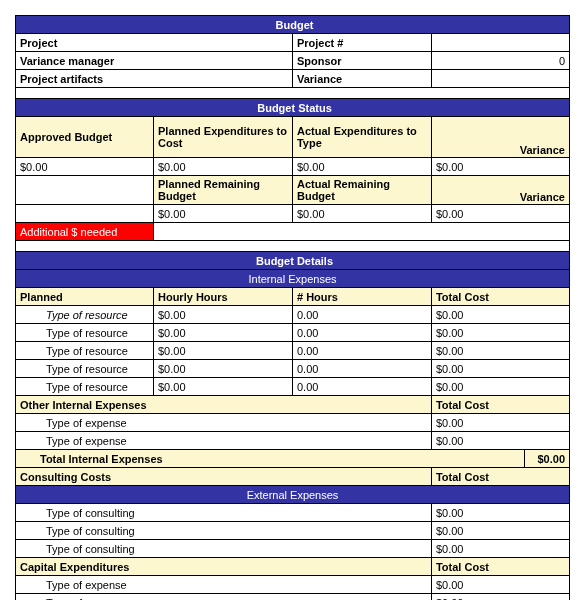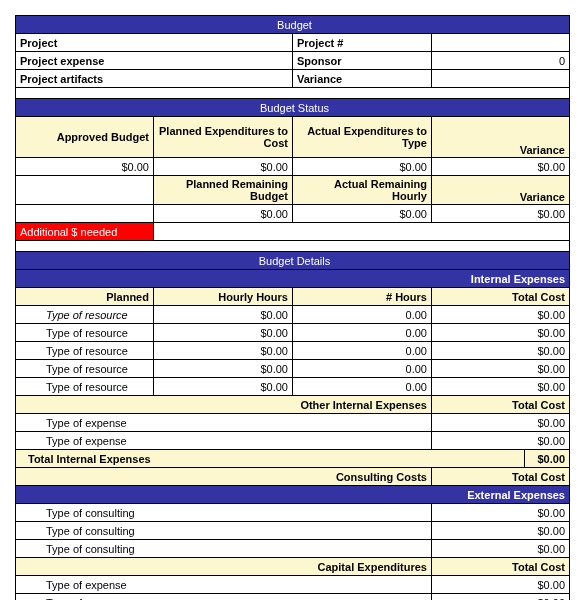--- a/index.html
+++ b/index.html
@@ -17,43 +17,43 @@
   td {
     border: 1px solid #000;
     padding: 1px 4px;
     height: 15px;
     overflow: hidden;
     white-space: nowrap;
   }
   .blue-header {
     background: #3333a3;
     color: #fff;
-    font-weight: normal;
+    font-weight: bold;
     text-align: center;
     padding-left: 8px;
   }
   .blue-header-left {
     background: #3333a3;
     color: #fff;
-    font-weight: bold;
-    text-align: right;
+    font-weight: normal;
+    text-align: center;
   }
   .yellow {
     background: #fcf7cf;
   }
   .red {
     background: #ff0000;
     color: #fff;
     font-weight: normal;
   }
   .bold {
     font-weight: bold;
   }
   .center {
-    text-align: right;
+    text-align: left;
   }
   .right {
     text-align: right;
   }
   .italic {
     font-style: italic;
   }
   .indent {
     padding-left: 30px;
   }
@@ -78,21 +78,21 @@
 
 <tr>
         <td colspan="5" class="blue-header">Budget</td>
       </tr>
 <tr>
   <td colspan="2" class="bold">Project</td>
   <td class="bold">Project #</td>
   <td colspan="2"></td>
 </tr>
 <tr>
-  <td colspan="2" class="bold">Project expense</td>
+  <td colspan="2" class="bold">Variance manager</td>
   <td class="bold">Sponsor</td>
   <td colspan="2" class="right">0</td>
 </tr>
 <tr>
   <td colspan="2" class="bold">Project artifacts</td>
   <td class="bold">Variance</td>
   <td colspan="2"></td>
 </tr>
 <tr>
         <td colspan="5" style="background:#fff;border-left:1px solid #000;border-right:1px solid #000;border-top:none;border-bottom:none;height:8px"></td>
@@ -109,21 +109,21 @@
 </tr>
 <tr>
   <td class="center">$0.00</td>
   <td class="center">$0.00</td>
   <td class="center">$0.00</td>
   <td colspan="2" class="center">$0.00</td>
 </tr>
 <tr>
   <td></td>
   <td class="yellow bold center" style="white-space:normal;height:26px">Planned Remaining Budget</td>
-  <td class="yellow bold center" style="white-space:normal">Actual Remaining Hourly</td>
+  <td class="yellow bold center" style="white-space:normal">Actual Remaining Budget</td>
   <td colspan="2" class="yellow bold right" style="vertical-align:bottom">Variance</td>
 </tr>
 <tr>
   <td></td>
   <td class="center">$0.00</td>
   <td class="center">$0.00</td>
   <td colspan="2" class="center">$0.00</td>
 </tr>
 <tr>
   <td class="red">Additional $ needed</td>
@@ -181,21 +181,21 @@
 </tr>
 <tr>
   <td colspan="3" class="indent">Type of expense</td>
   <td colspan="2" class="center">$0.00</td>
 </tr>
 <tr>
   <td colspan="3" class="indent">Type of expense</td>
   <td colspan="2" class="center">$0.00</td>
 </tr>
 <tr>
-  <td colspan="4" class="yellow bold" style="padding-left:12px">Total Internal Expenses</td>
+  <td colspan="4" class="yellow bold" style="padding-left:24px">Total Internal Expenses</td>
   <td class="yellow bold right">$0.00</td>
 </tr>
 <tr>
   <td colspan="3" class="yellow bold center">Consulting Costs</td>
   <td colspan="2" class="yellow bold center">Total Cost</td>
 </tr>
 <tr>
         <td colspan="5" class="blue-header-left">External Expenses</td>
       </tr>
 <tr>

